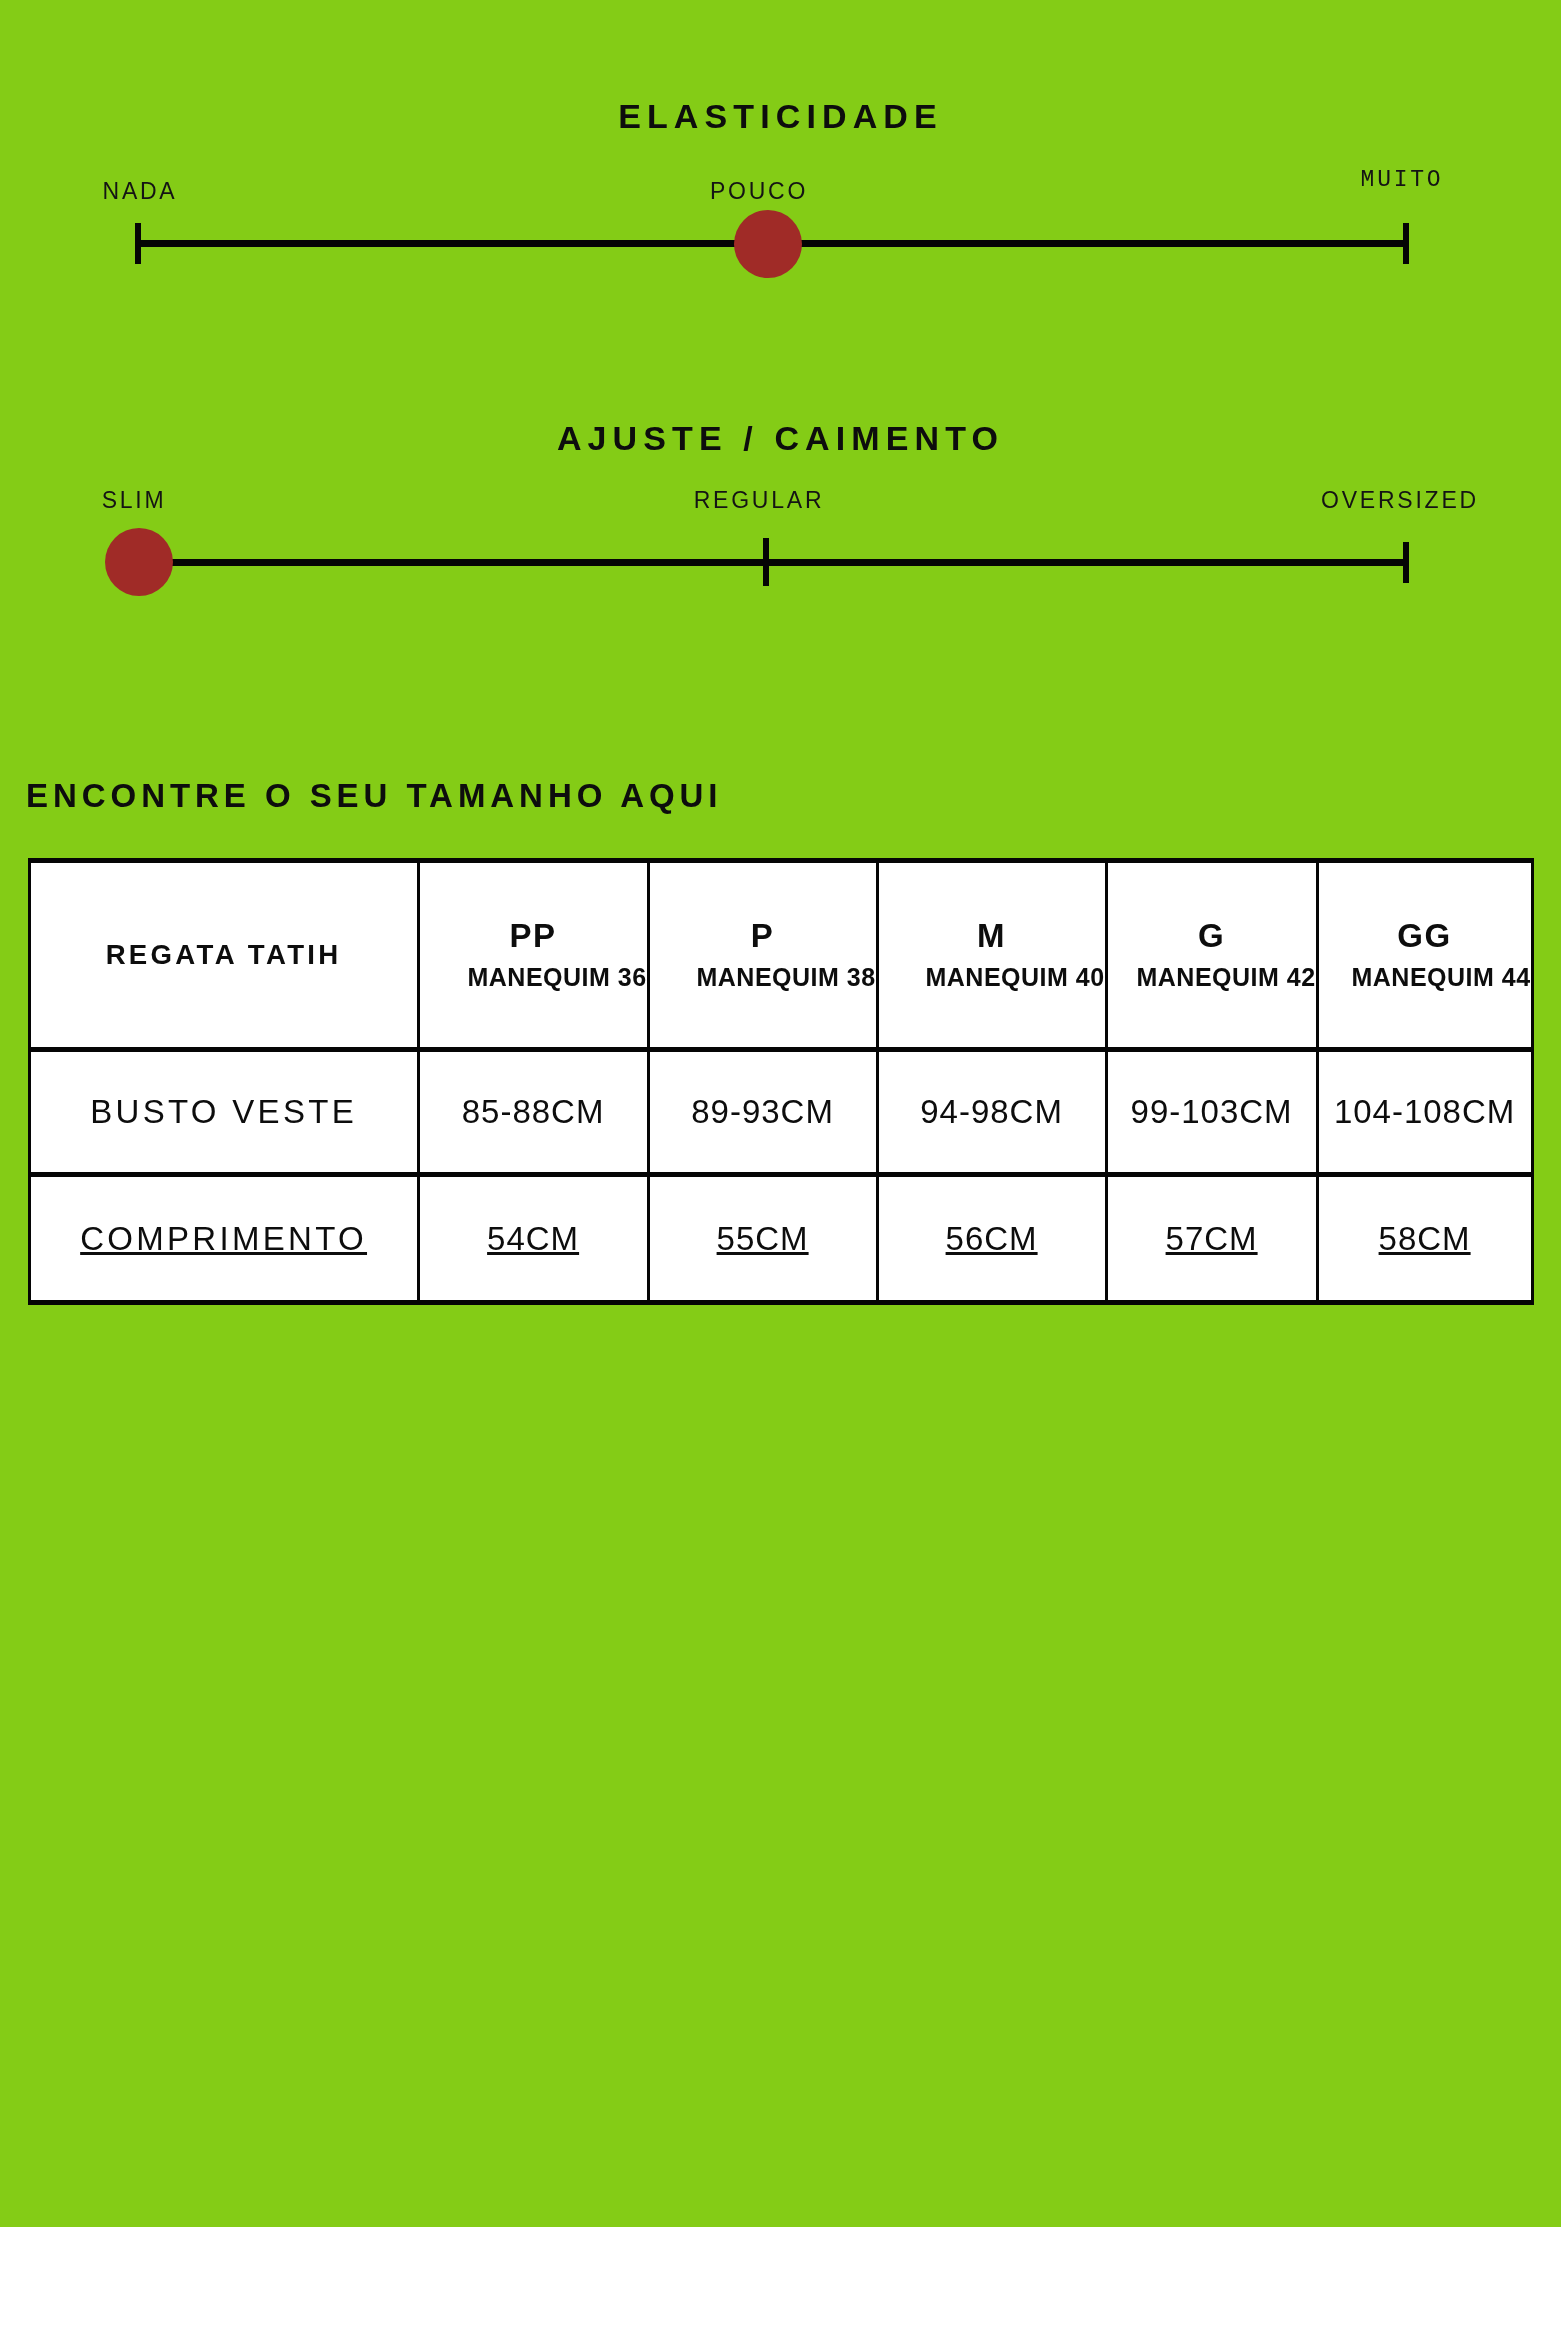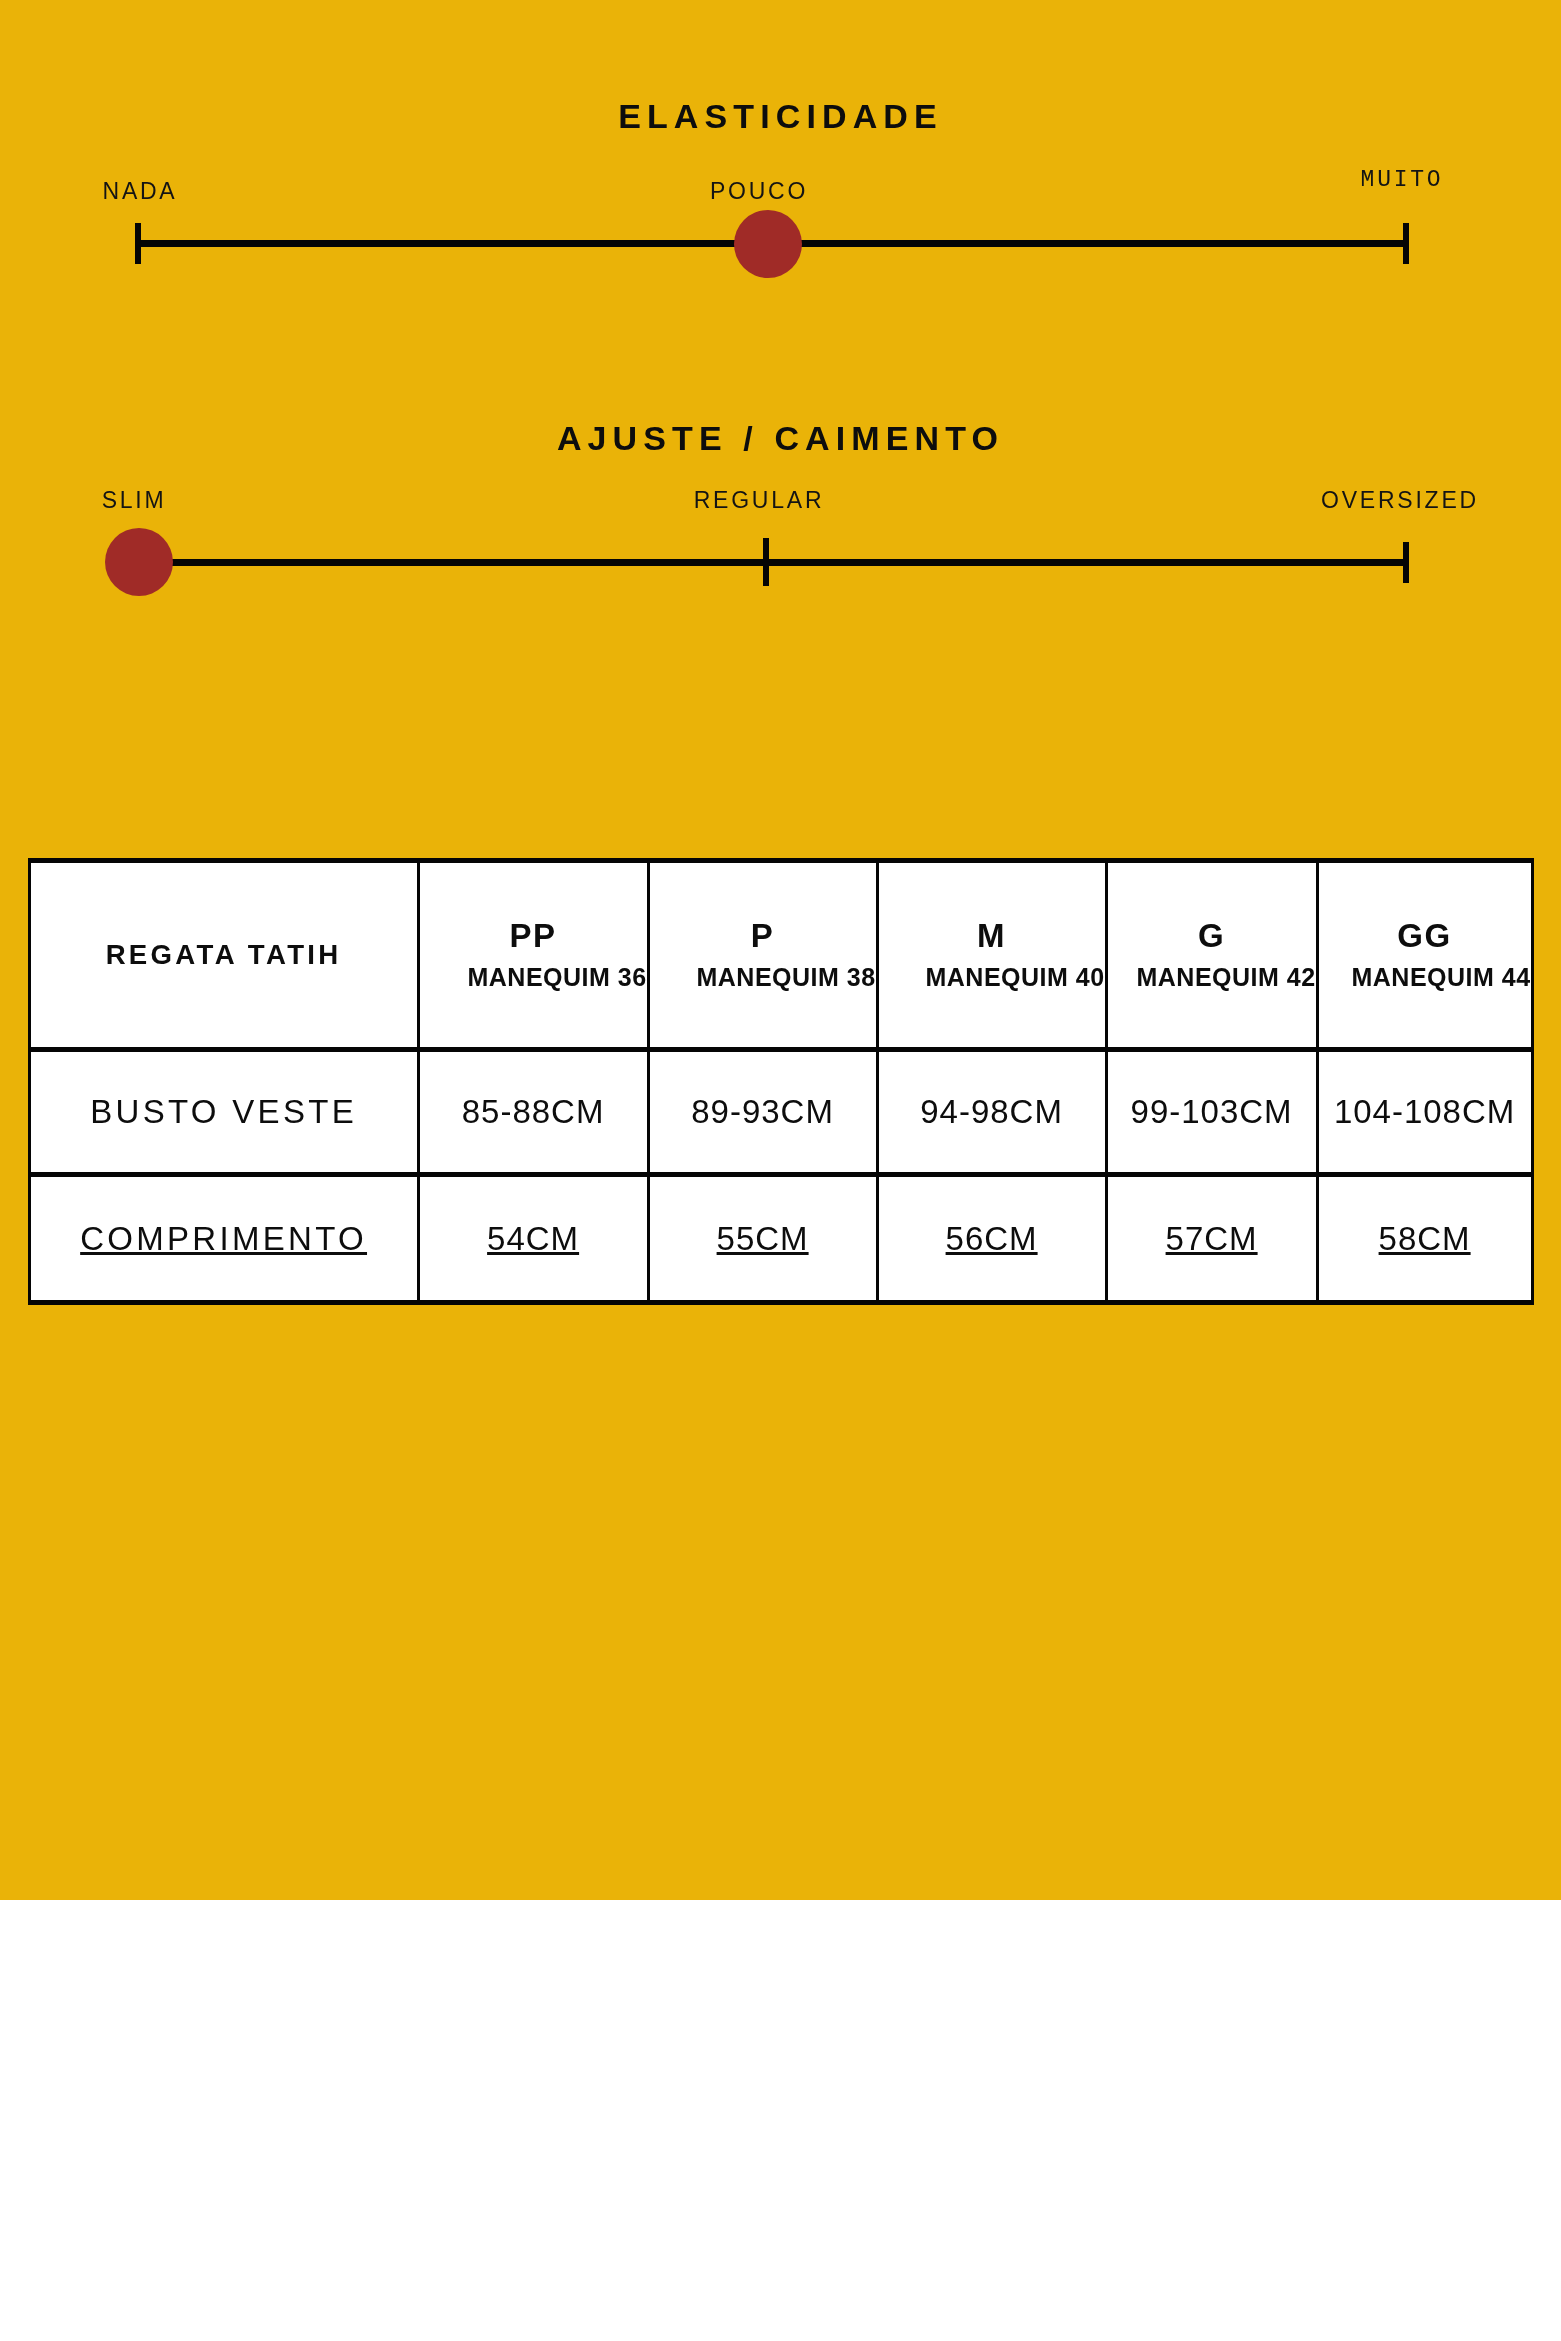--- a/index.html
+++ b/index.html
@@ -1,19 +1,19 @@
 <!DOCTYPE html>
 <html style="font-size:7.6px"><head>
 <meta charset="utf-8">
 <style>
   html,body{margin:0;padding:0;background:#fff;}
   .canvas{
     position:relative;
-    width:1561px;height:1900px;
-    background:#eab308;
+    width:1561px;height:2227px;
+    background:#84cc16;
     font-family:"Liberation Sans",sans-serif;
     color:#0d0d0d;
     overflow:hidden;
   }
   
   .slider-title{
     position:absolute;left:0;width:100%;
     text-align:center;
     font-size:34px;font-weight:700;
     letter-spacing:0.18em;
@@ -138,20 +138,21 @@
     <div class="slider-title" id="fit-title">AJUSTE / CAIMENTO</div>
     <span class="axis-label" id="fit-slim">SLIM</span>
     <span class="axis-label" id="fit-regular">REGULAR</span>
     <span class="axis-label" id="fit-oversized">OVERSIZED</span>
     <div class="track" id="fit-track"></div>
     <div class="tick" id="fit-tick-mid"></div>
     <div class="tick" id="fit-tick-right"></div>
     <div class="dot" id="fit-dot" style="background: rgb(160, 43, 39);"></div>
   </section>
 
+  <h1 class="find-heading">ENCONTRE O SEU TAMANHO AQUI</h1>
 
   <table class="size-table">
     <colgroup>
       <col style="width:389px">
       <col style="width:230px">
       <col style="width:229px">
       <col style="width:229px">
       <col style="width:211px">
       <col style="width:215px">
     </colgroup>

